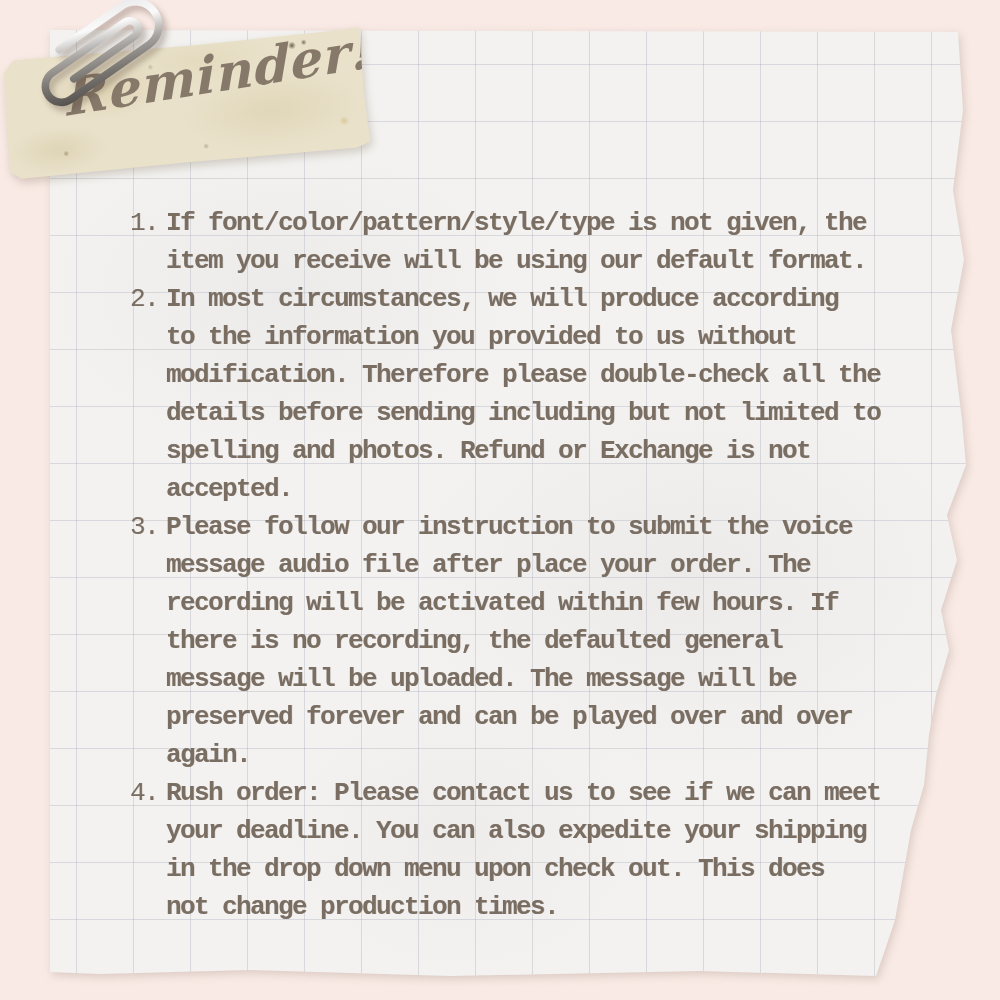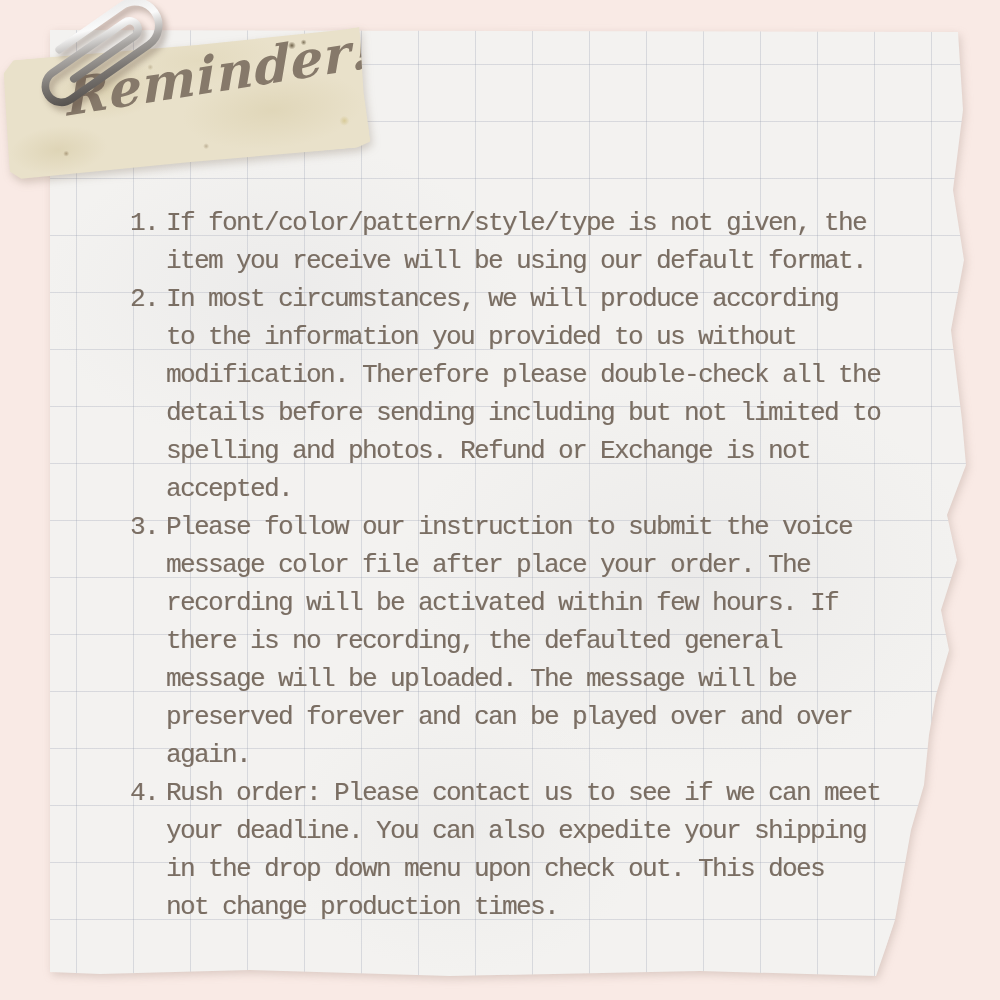--- a/index.html
+++ b/index.html
@@ -71,20 +71,21 @@
   .item {
     display: flex;
     align-items: flex-start;
   }
   .item .num {
     flex: 0 0 36px;
   }
   .item .txt {
     flex: 1;
     white-space: pre-line;
+    font-weight: bold;
   }
 
   
   .tape-wrap {
     position: absolute;
     inset: 0;
     z-index: 3;
     filter: drop-shadow(2px 4px 4px rgba(120, 100, 80, 0.28));
   }
   .tape {
@@ -153,21 +154,21 @@
 to the information you provided to us without
 modification. Therefore please double-check all the
 details before sending including but not limited to
 spelling and photos. Refund or Exchange is not
 accepted.</span>
   </li>
 
   <li class="item">
     <span class="num">3.</span>
     <span class="txt">Please follow our instruction to submit the voice
-message color file after place your order. The
+message audio file after place your order. The
 recording will be activated within few hours. If
 there is no recording, the defaulted general
 message will be uploaded. The message will be
 preserved forever and can be played over and over
 again.</span>
   </li>
 
   <li class="item">
     <span class="num">4.</span>
     <span class="txt">Rush order: Please contact us to see if we can meet

